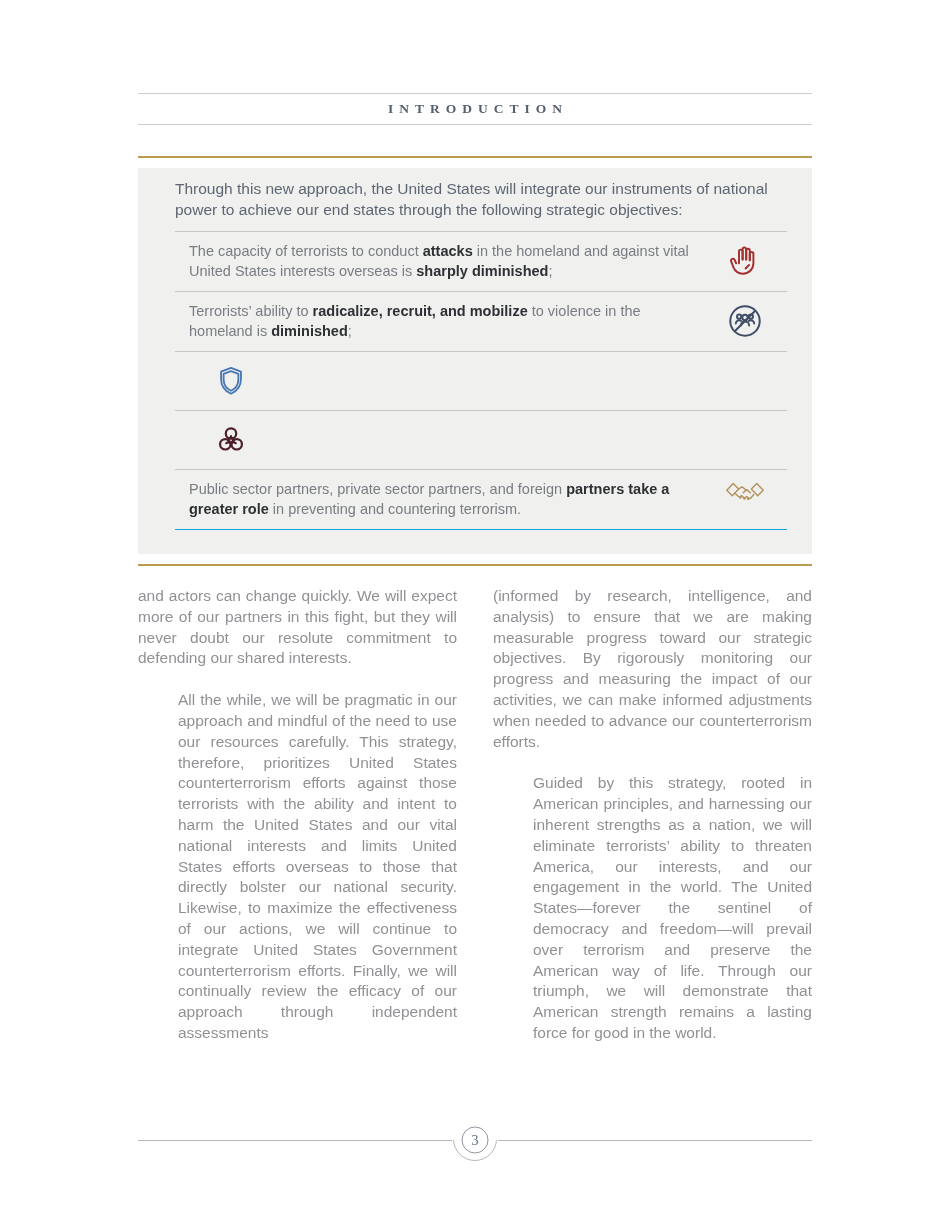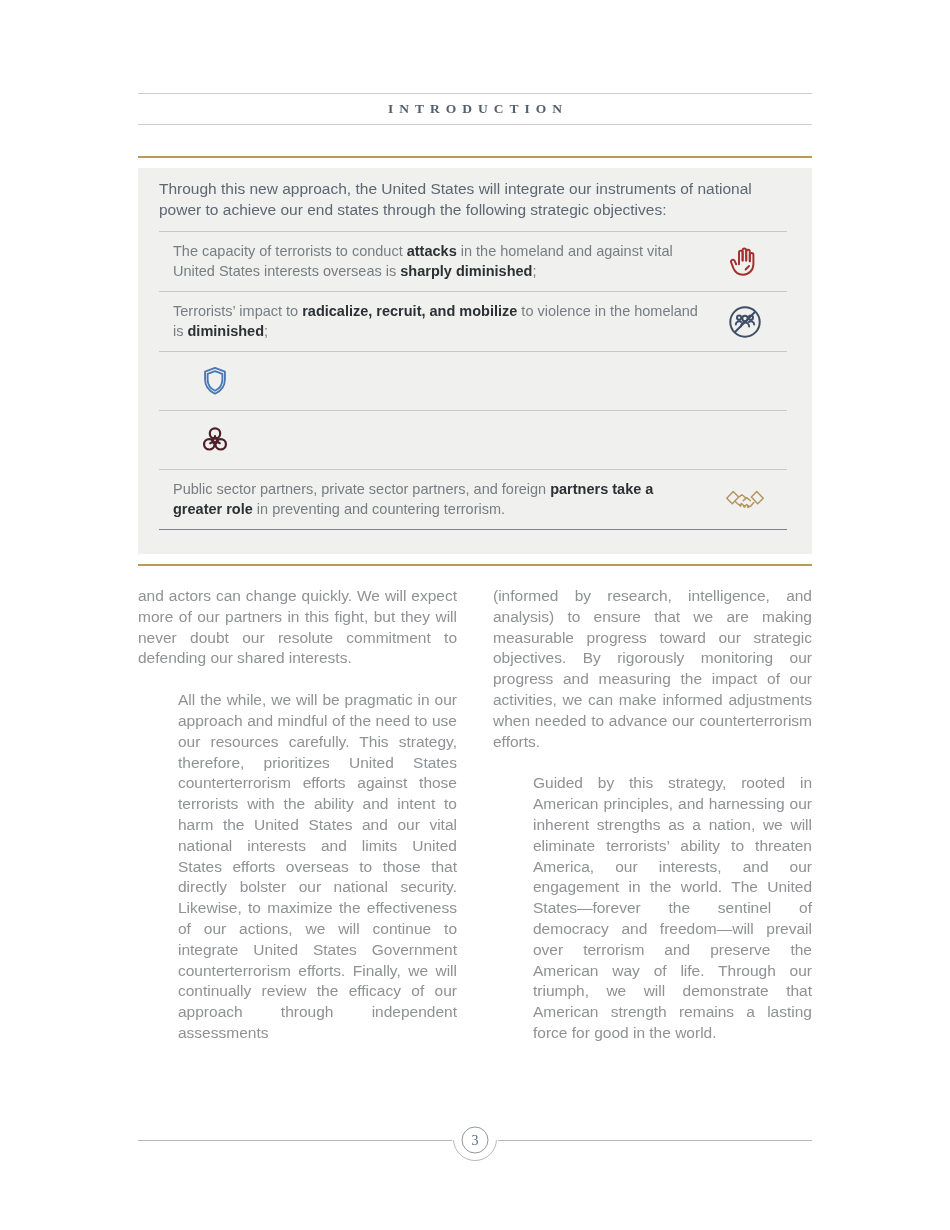--- a/index.html
+++ b/index.html
@@ -18,26 +18,26 @@
     font-size:13.5px; letter-spacing:6px; color:#55606e;
     text-align:center; padding:7px 0 7px 6px;font-weight:bold;
   }
 
   
   .gold-rule { height:2px; background:#b99c50; border:none; }
   .gold-top { margin-top:31px; }
   .gold-bottom { margin-top:10px; }
 
   
-  .obj-box { margin-top:10px; background:#f0f0ef; padding:10px 25px 24px 21px; }
+  .obj-box { margin-top:10px; background:#f0f0ef; padding:10px 25px 24px 37px; }
   .obj-intro {
     font-size:15.5px; line-height:21px; color:#5d6772; padding-bottom:11px;
   }
   .obj-row {
-    display:flex; align-items:center;
+    display:flex; align-items:flex-start;
     border-top:1px solid #c6c7c7; padding:10px 0 10px 14px;
   }
   .obj-row:last-child { border-bottom:1px solid #0ea5e9; }
   .obj-text { flex:1; font-size:14.5px; line-height:19.5px; color:#787d82; max-width:540px; }
   .obj-text .b { font-weight:700; color:#2e3134; }
   .obj-icon { width:84px; display:flex; justify-content:center; align-items:center; flex-shrink:0; }
   .obj-icon svg { display:block; }
 
   
   .cols { display:flex; gap:36px; margin-top:20px; }
@@ -80,21 +80,21 @@
             <svg width="36" height="38" viewBox="0 0 24 24" fill="none" stroke="currentColor" stroke-linecap="round" stroke-linejoin="round" stroke-width="1.3">
       <path d="M8 13.5V5.6a1.2 1.2 0 0 1 2.4 0V11"></path>
       <path d="M10.4 11V4.2a1.2 1.2 0 0 1 2.4 0V11"></path>
       <path d="M12.8 11V5a1.2 1.2 0 0 1 2.4 0v6.5"></path>
       <path d="M15.2 11.5V7.2a1.2 1.2 0 0 1 2.4 0v6.1a7 7 0 0 1-6.9 7.2 6.9 6.9 0 0 1-6.4-4.2l-1.5-4a1.25 1.25 0 0 1 2.3-1l1 2.2"></path>
       <path d="M12.4 17l2.3-2.3"></path>
     </svg>
           </span>
         </div>
         <div class="obj-row">
-          <p class="obj-text"><span>Terrorists’ impact to </span><span class="b">radicalize, recruit, and mobilize</span><span> to violence in the homeland is </span><span class="b">diminished</span><span>;</span></p>
+          <p class="obj-text"><span>Terrorists’ ability to </span><span class="b">radicalize, recruit, and mobilize</span><span> to violence in the homeland is </span><span class="b">diminished</span><span>;</span></p>
           <span class="obj-icon" style="color: rgb(63, 78, 102);">
             <svg width="38" height="38" viewBox="0 0 24 24" fill="none" stroke="currentColor" stroke-linecap="round" stroke-linejoin="round" stroke-width="1.25">
       <circle cx="12" cy="12" r="9.3"></circle>
       <circle cx="12" cy="9.8" r="1.7"></circle>
       <path d="M9.4 14.9a2.6 2.6 0 0 1 5.2 0"></path>
       <circle cx="8.3" cy="9.3" r="1.35"></circle>
       <path d="M6.2 13.6a2.1 2.1 0 0 1 3.4-1.6"></path>
       <circle cx="15.7" cy="9.3" r="1.35"></circle>
       <path d="M17.8 13.6a2.1 2.1 0 0 0-3.4-1.6"></path>
       <path d="M18.3 5.7L5.7 18.3"></path>

